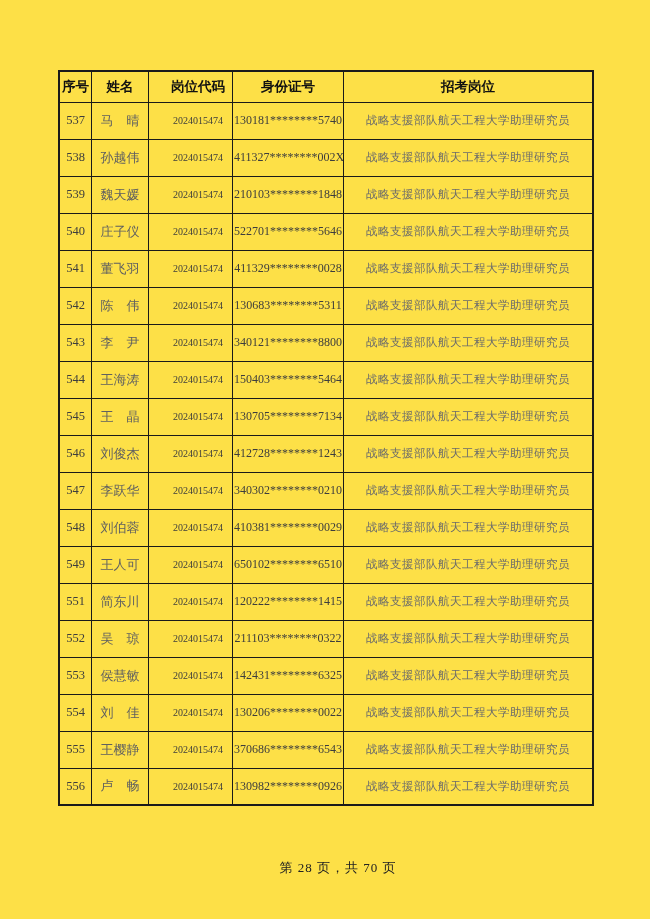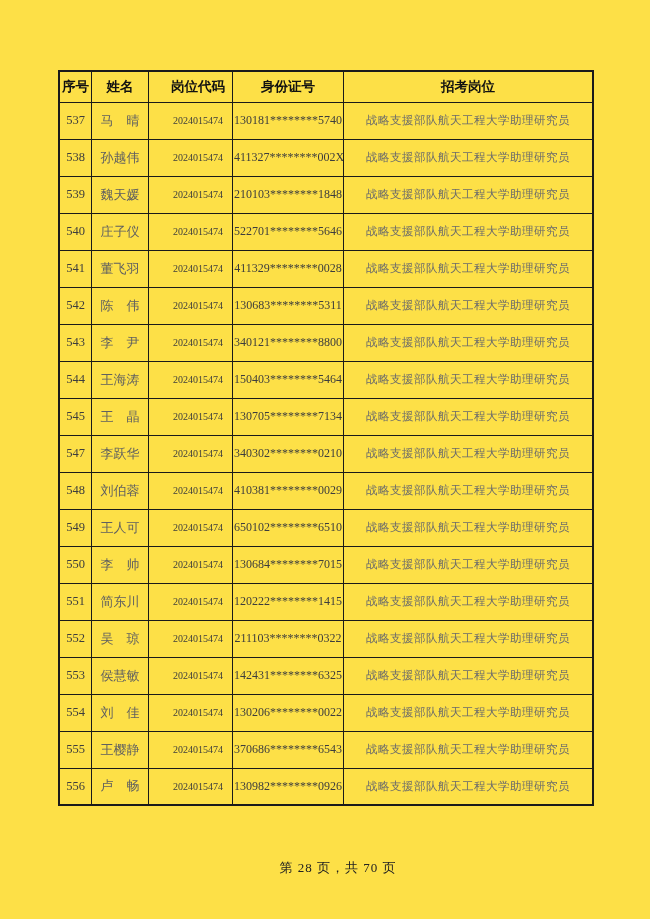--- a/index.html
+++ b/index.html
@@ -134,20 +134,27 @@
           <td class="c4">战略支援部队航天工程大学助理研究员</td>
         </tr>
         <tr>
           <td class="c0">545</td>
           <td class="c1">王　晶</td>
           <td class="c2">2024015474</td>
           <td class="c3">130705********7134</td>
           <td class="c4">战略支援部队航天工程大学助理研究员</td>
         </tr>
         <tr>
+          <td class="c0">546</td>
+          <td class="c1">刘俊杰</td>
+          <td class="c2">2024015474</td>
+          <td class="c3">412728********1243</td>
+          <td class="c4">战略支援部队航天工程大学助理研究员</td>
+        </tr>
+        <tr>
           <td class="c0">547</td>
           <td class="c1">李跃华</td>
           <td class="c2">2024015474</td>
           <td class="c3">340302********0210</td>
           <td class="c4">战略支援部队航天工程大学助理研究员</td>
         </tr>
         <tr>
           <td class="c0">548</td>
           <td class="c1">刘伯蓉</td>
           <td class="c2">2024015474</td>
@@ -155,27 +162,20 @@
           <td class="c4">战略支援部队航天工程大学助理研究员</td>
         </tr>
         <tr>
           <td class="c0">549</td>
           <td class="c1">王人可</td>
           <td class="c2">2024015474</td>
           <td class="c3">650102********6510</td>
           <td class="c4">战略支援部队航天工程大学助理研究员</td>
         </tr>
         <tr>
-          <td class="c0">550</td>
-          <td class="c1">李　帅</td>
-          <td class="c2">2024015474</td>
-          <td class="c3">130684********7015</td>
-          <td class="c4">战略支援部队航天工程大学助理研究员</td>
-        </tr>
-        <tr>
           <td class="c0">551</td>
           <td class="c1">简东川</td>
           <td class="c2">2024015474</td>
           <td class="c3">120222********1415</td>
           <td class="c4">战略支援部队航天工程大学助理研究员</td>
         </tr>
         <tr>
           <td class="c0">552</td>
           <td class="c1">吴　琼</td>
           <td class="c2">2024015474</td>

